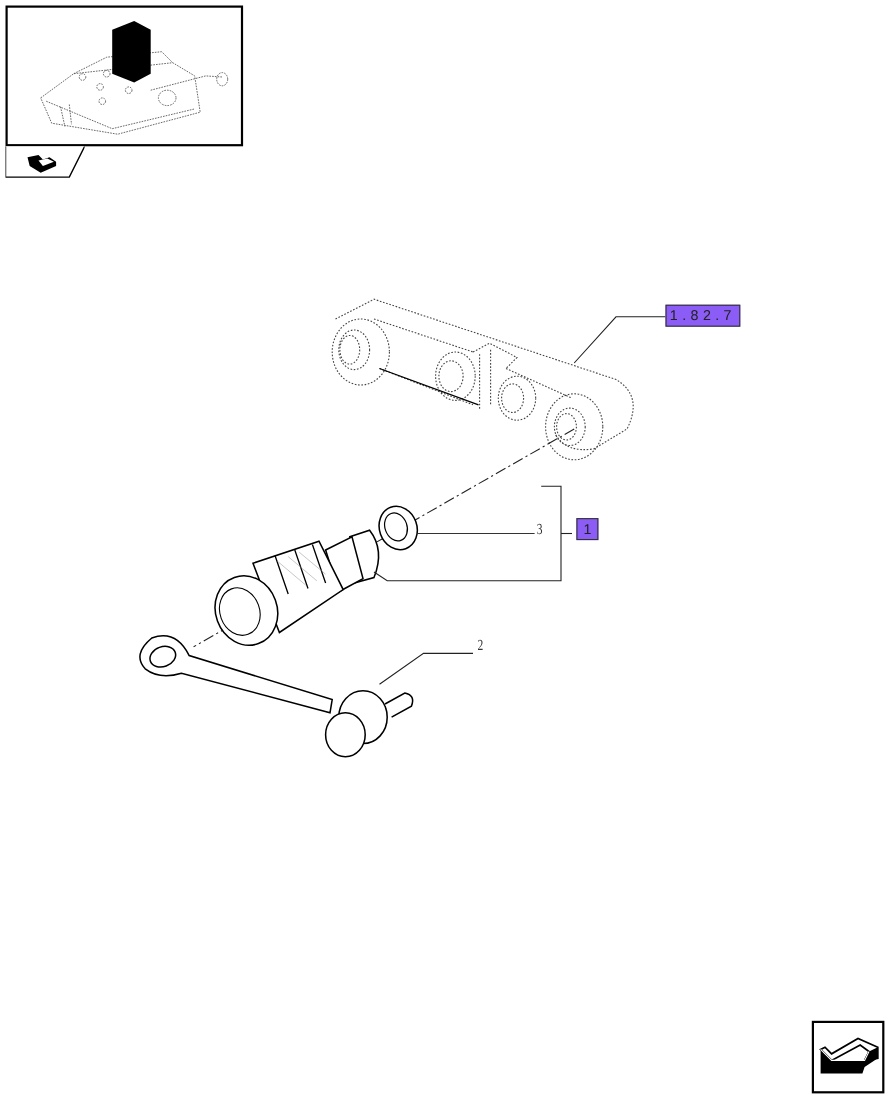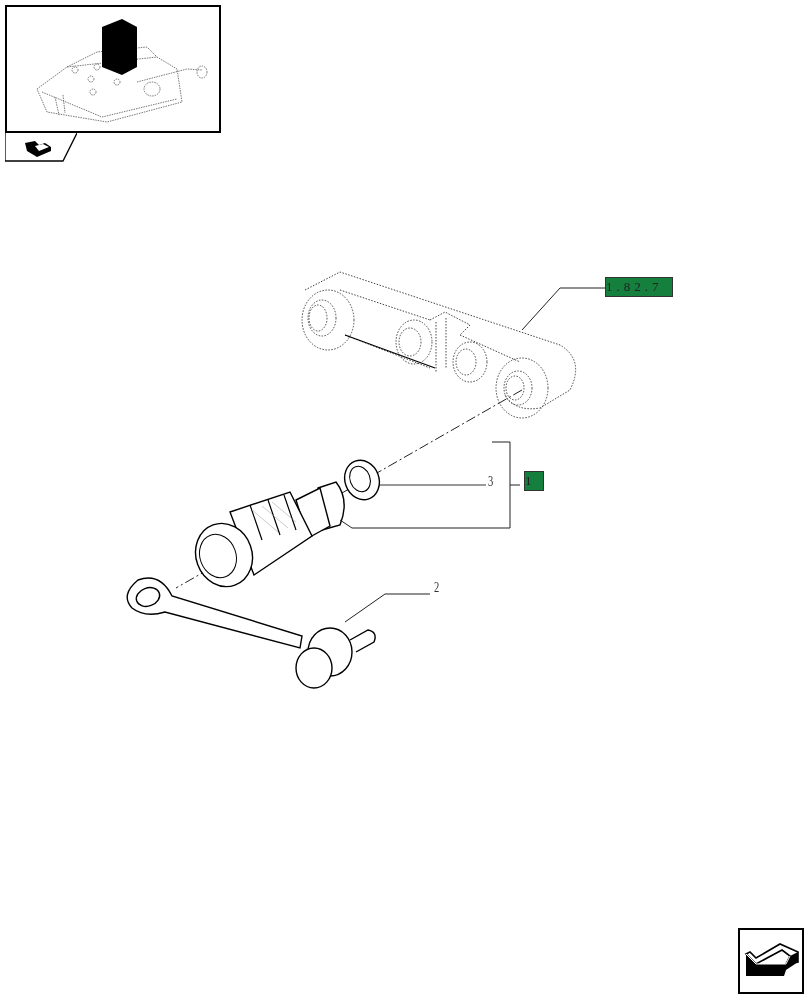--- a/index.html
+++ b/index.html
@@ -1,21 +1,21 @@
 <!DOCTYPE html>
 <html><head>
   <meta charset="utf-8">
   <style>
     html, body { margin: 0; padding: 0; background: #ffffff; }
     body { width: 812px; height: 1000px; position: relative; overflow: hidden; font-family: "Liberation Serif", serif; }
     .abs { position: absolute; }
     .thumb-frame { left: 5px; top: 5px; width: 216px; height: 128px; border: 2px solid #000; box-sizing: border-box; background: #fff; }
     .tab { left: 5px; top: 133px; }
     svg { display: block; }
-    .callout-box { border: 1.3px solid #333; background: #15803d; font-family: Liberation Serif, serif; font-size: 13px; color: #222; box-sizing: border-box; letter-spacing: 4px; line-height: 18px; }
+    .callout-box { border: 1.3px solid #333; background: #8b5cf6; font-family: Liberation Sans, sans-serif; font-size: 13px; color: #222; text-align: center; box-sizing: border-box; letter-spacing: 4px; line-height: 18px; }
     .label { font-family: "Liberation Serif", serif; font-size: 14px; color: #333; transform: scaleX(0.75); transform-origin: left top; }
     .nav-btn { left: 738px; top: 928px; width: 66px; height: 66px; border: 2px solid #000; box-sizing: border-box; background: #fff; cursor: pointer; }
   </style>
 </head>
 <body>
 
 <div class="abs thumb-frame">
   <svg width="212" height="124" viewBox="0 0 212 124">
     <g fill="none" stroke="#555" stroke-width="0.8" stroke-dasharray="1.5,1">
       <path d="M30 82 L60 60 L150 50 L170 62 L175 95 L100 115 L40 105 Z"></path>

